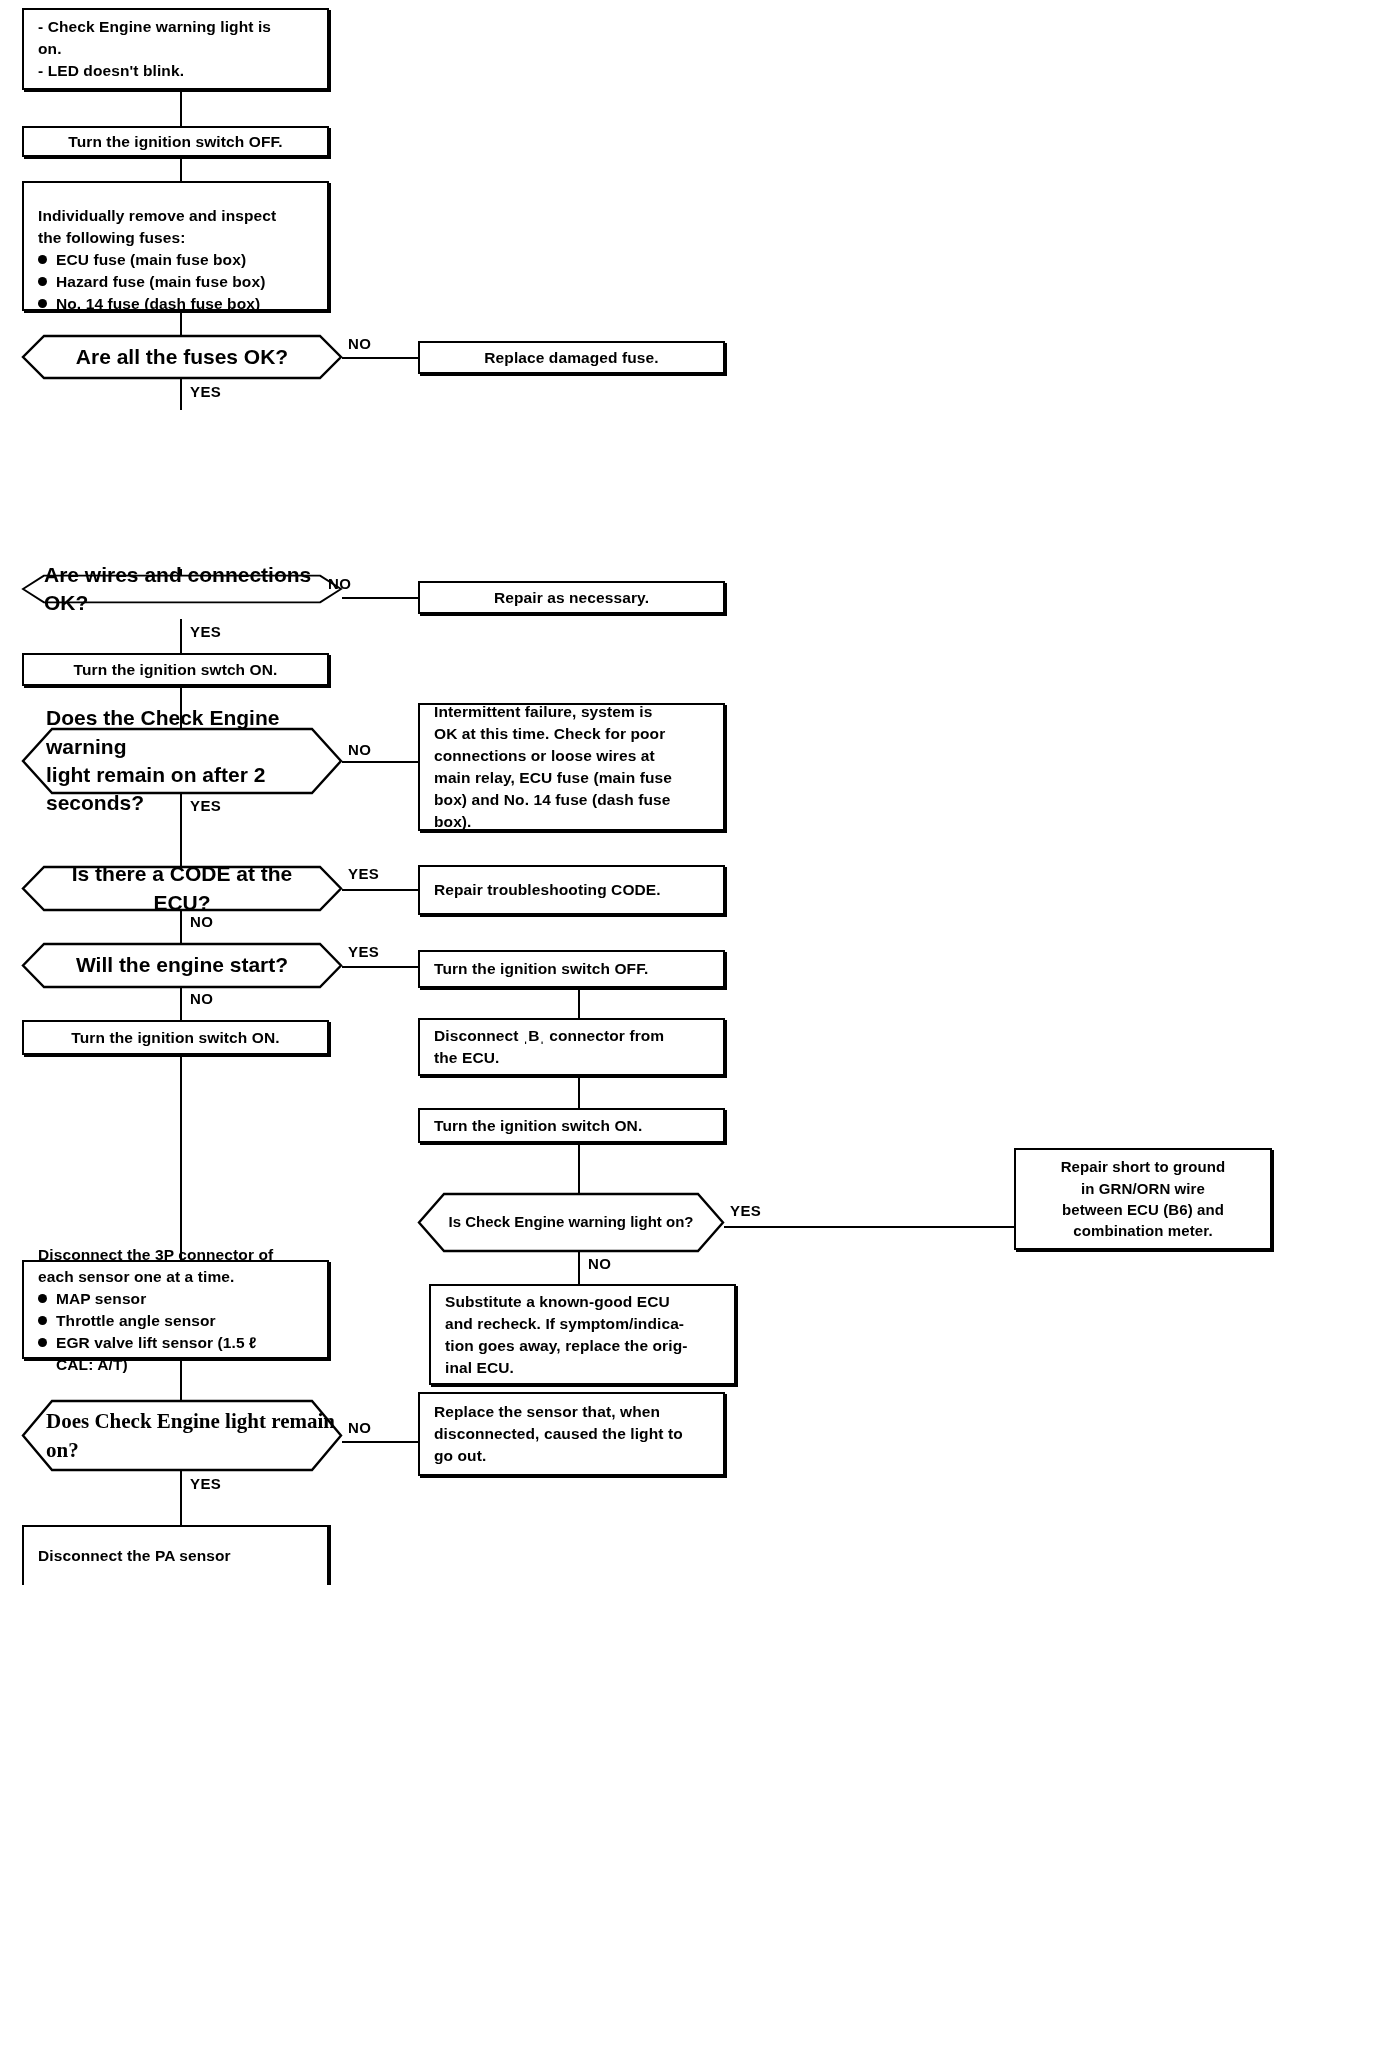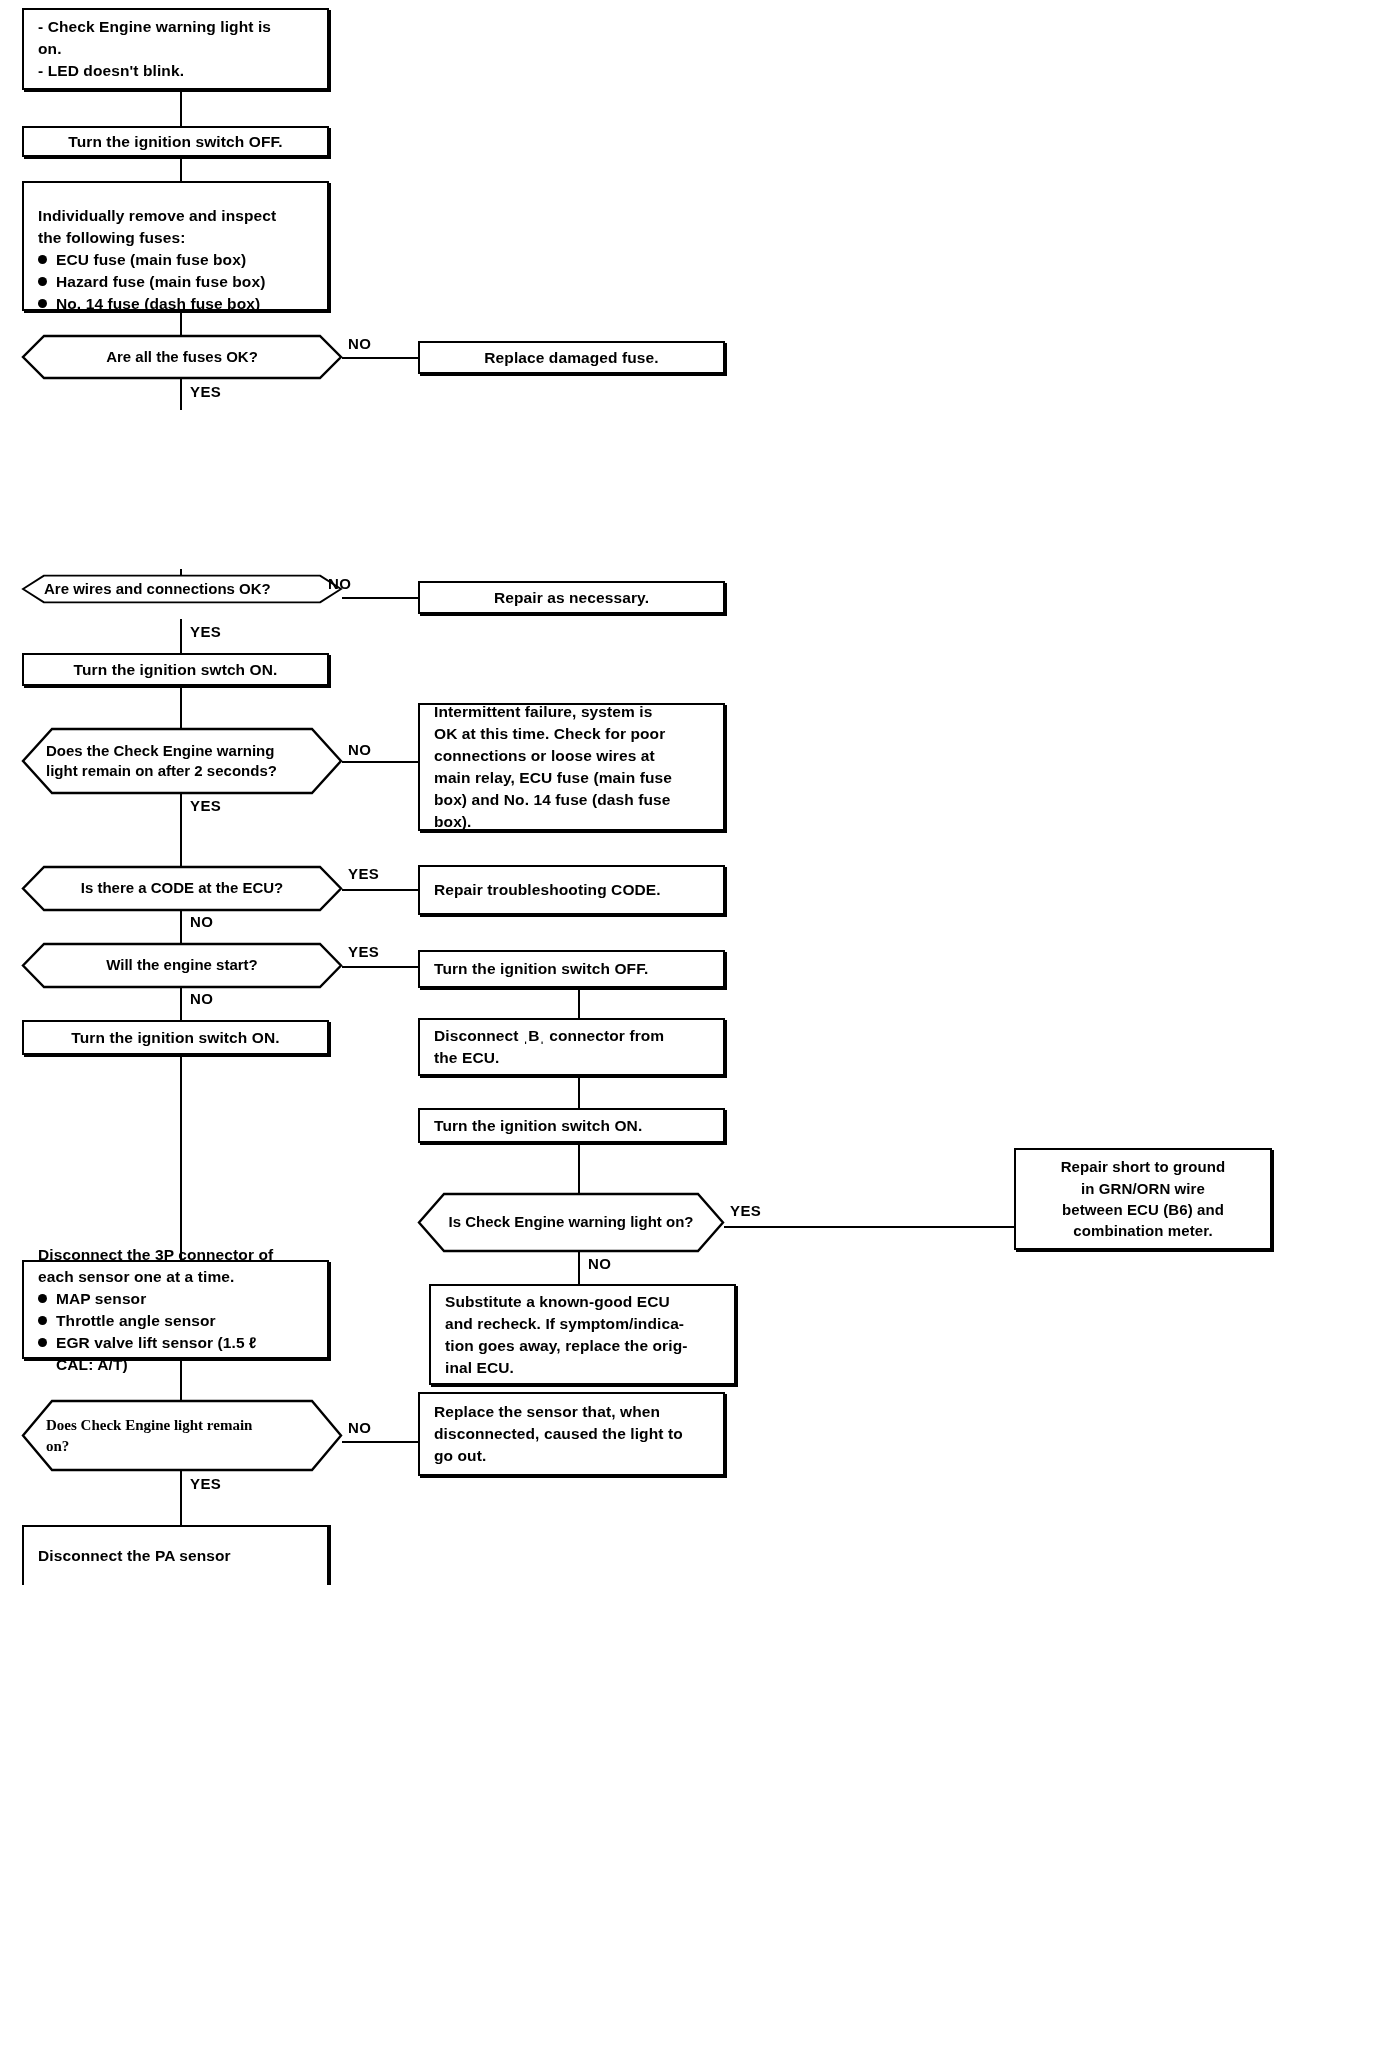--- a/index.html
+++ b/index.html
@@ -52,21 +52,21 @@
   }
   .hex svg {
     position: absolute;
     left: 0; top: 0;
     width: 100%; height: 100%;
     overflow: visible;
   }
   .hex .txt {
     position: relative;
     z-index: 2;
-    font-size: 15px;
+    font-size: 21px;
     font-weight: bold;
     line-height: 1.35;
     text-align: center;
     padding: 0 46px;
     white-space: pre-line;
   }
   .hex.leftal .txt { text-align: left; width: 100%; }
 
   
   .vline {

